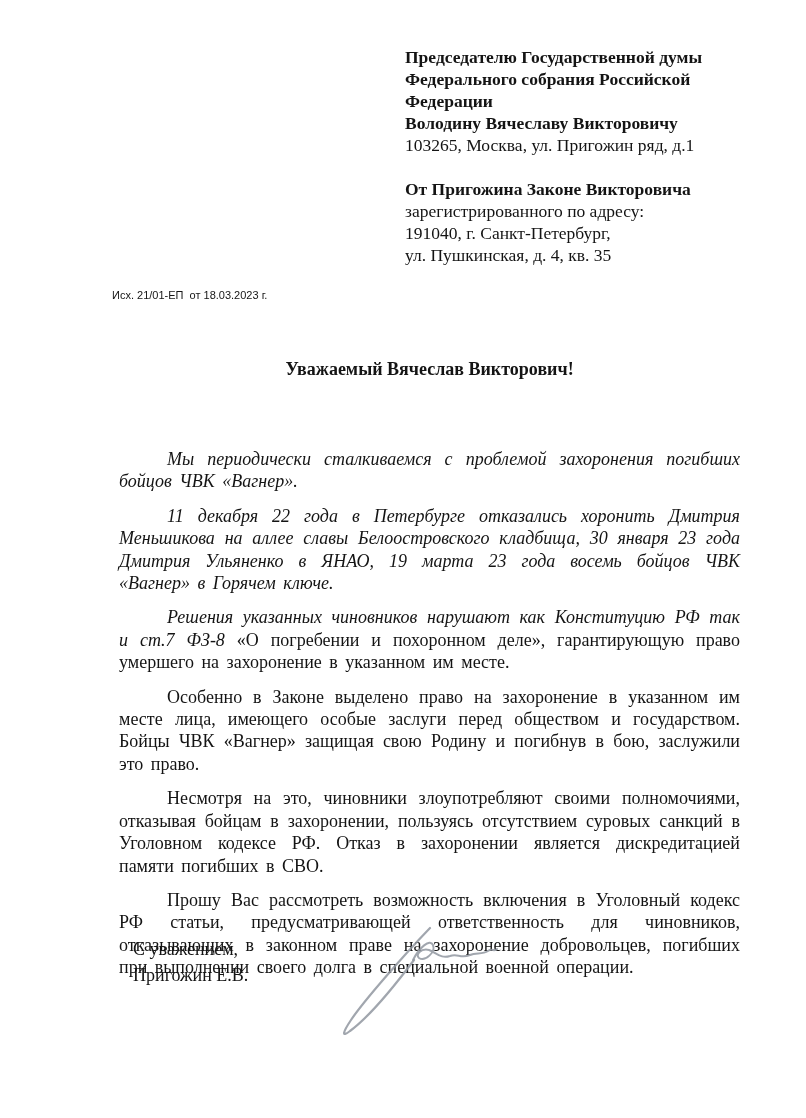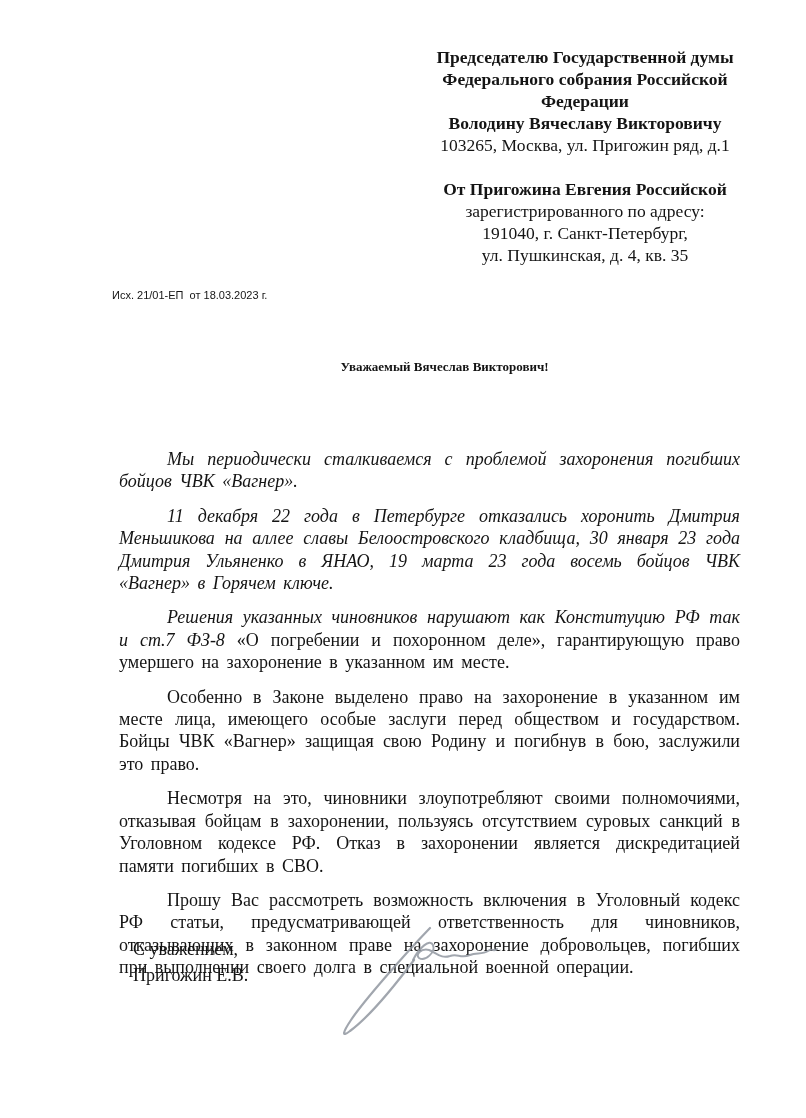--- a/index.html
+++ b/index.html
@@ -13,41 +13,40 @@
     font-family: "Liberation Serif", "DejaVu Serif", serif;
     overflow: hidden;
   }
   .addressee-block {
     position: absolute;
     left: 405px;
     top: 46px;
     width: 360px;
     font-size: 17.5px;
     line-height: 22px;
-    text-align: center;
   }
   .addressee-block .line { white-space: nowrap; }
   .b { font-weight: bold; }
   .block-gap { height: 22px; }
   .ref-line {
     position: absolute;
     left: 112px;
     top: 289px;
     font-family: "Liberation Sans", "DejaVu Sans", sans-serif;
     font-size: 11px;
     white-space: pre;
   }
   .salutation {
     position: absolute;
-    left: 122px;
+    left: 107px;
     top: 359px;
     width: 645px;
     text-align: center;
     font-weight: bold;
-    font-size: 13px;
+    font-size: 18px;
   }
   .letter-body {
     position: absolute;
     left: 107px;
     top: 436px;
     width: 645px;
     font-size: 18px;
     line-height: 22.4px;
     text-align: justify;
     word-spacing: 3px;
@@ -75,21 +74,21 @@
 
 <div class="page">
 
   <div class="addressee-block">
     <div class="line b">Председателю Государственной думы</div>
     <div class="line b">Федерального собрания Российской</div>
     <div class="line b">Федерации</div>
     <div class="line b">Володину Вячеславу Викторовичу</div>
     <div class="line">103265, Москва, ул. Пригожин ряд, д.1</div>
     <div class="block-gap"></div>
-    <div class="line b">От Пригожина Евгения Российской</div>
+    <div class="line b">От Пригожина Законе Викторовича</div>
     <div class="line">зарегистрированного по адресу:</div>
     <div class="line">191040, г. Санкт-Петербург,</div>
     <div class="line">ул. Пушкинская, д. 4, кв. 35</div>
   </div>
 
   <div class="ref-line">Исх. 21/01-ЕП  от 18.03.2023 г.</div>
 
   <div class="salutation">Уважаемый Вячеслав Викторович!</div>
 
   <div class="letter-body">

